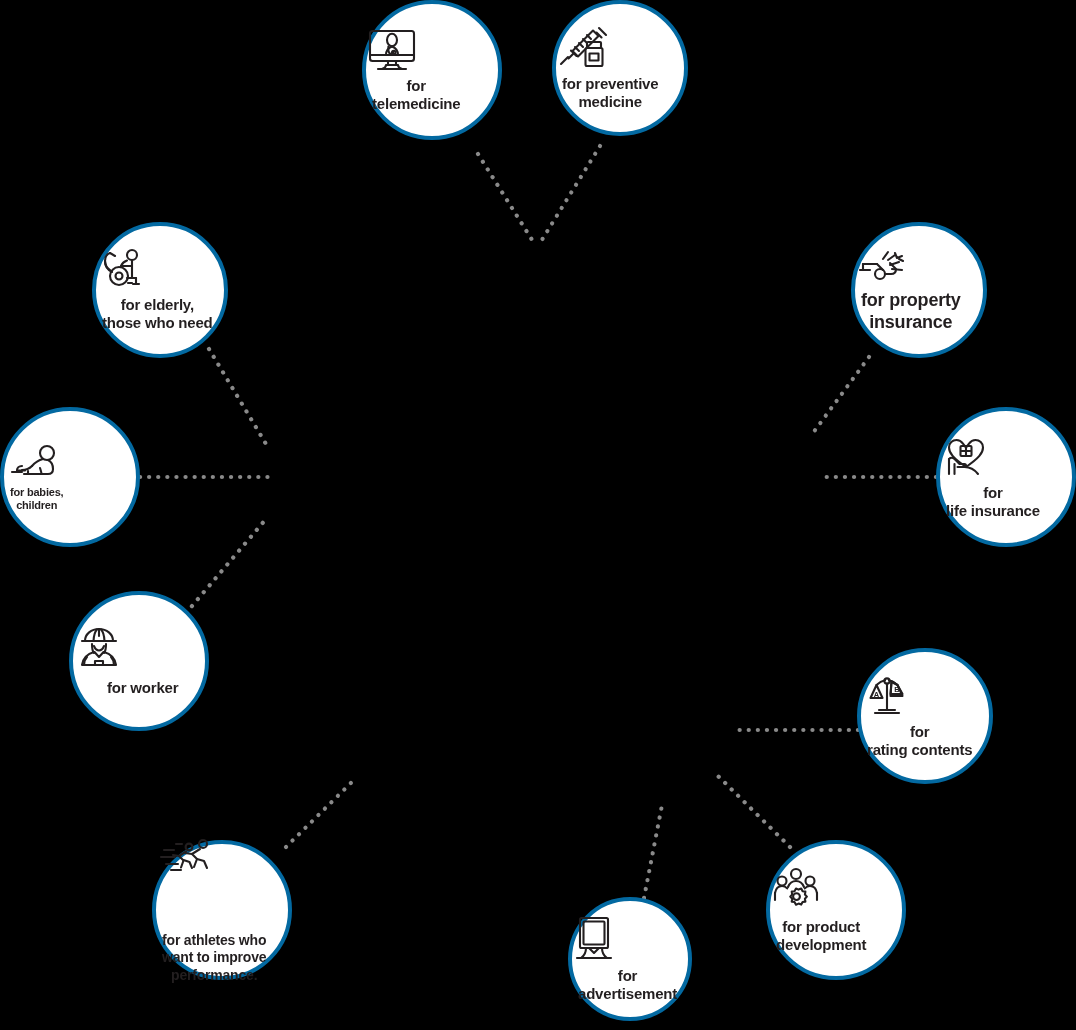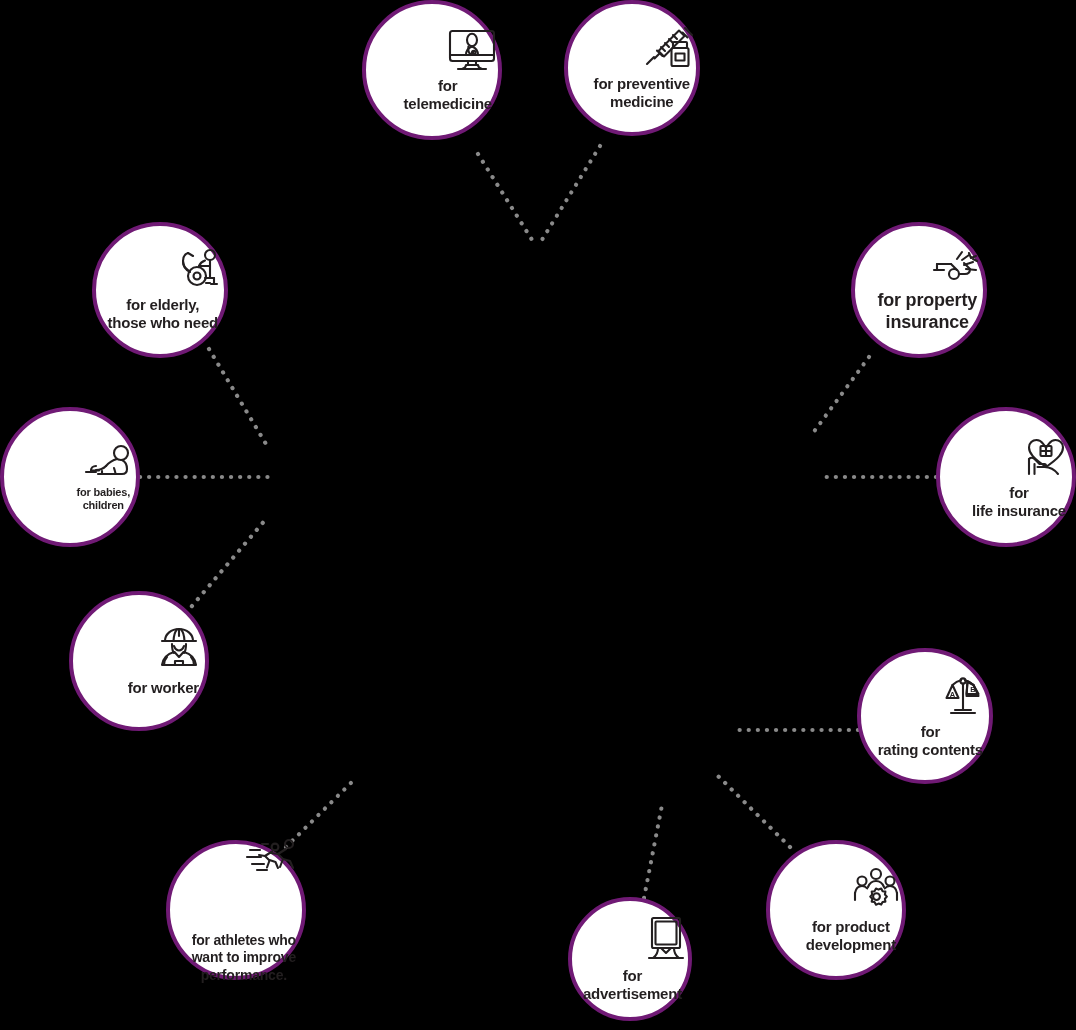--- a/index.html
+++ b/index.html
@@ -21,24 +21,24 @@
     top: 0;
     width: 1076px;
     height: 1030px;
     pointer-events: none;
   }
   .node {
     position: absolute;
     box-sizing: border-box;
     border-radius: 50%;
     background: #ffffff;
-    border: 4px solid #701a75;
+    border: 4px solid #0369a1;
     display: flex;
     flex-direction: column;
-    align-items: flex-end;
+    align-items: flex-start;
     justify-content: center;
     text-align: center;
   }
   .node-icon {
     display: block;
     line-height: 0;
     margin-bottom: 4px;
   }
   .node-icon svg {
     display: block;
@@ -82,21 +82,21 @@
       <path d="M22.4 19.6c-.4 4 .3 6.6 2.2 7.4 1.6.7 2.9-.6 2.9-2.2" fill="none" stroke="#231f20" stroke-width="2.1" stroke-linecap="round" stroke-linejoin="round"></path>
       <circle cx="27.8" cy="25.6" r="1.8" fill="none" stroke="#231f20" stroke-width="2.1" stroke-linecap="round" stroke-linejoin="round"></circle>
       <path d="M22 34v4M30 34v4" fill="none" stroke="#231f20" stroke-width="2.1" stroke-linecap="round" stroke-linejoin="round"></path>
       <path d="M16 42c3-1 4-2.5 4-4h12c0 1.5 1 3 4 4z" fill="none" stroke="#231f20" stroke-width="2.1" stroke-linecap="round" stroke-linejoin="round"></path>
       <path d="M12 42h28" fill="none" stroke="#231f20" stroke-width="2.1" stroke-linecap="round" stroke-linejoin="round"></path>
     </svg>
         </span>
         <span class="node-label" style="font-size: 15px;">for
 telemedicine</span>
       </div>
-      <div class="node" style="left: 564px; top: 0px; width: 136px; height: 136px;">
+      <div class="node" style="left: 552px; top: 0px; width: 136px; height: 136px;">
         <span class="node-icon">
           <svg width="54" height="46" viewBox="0 0 54 46">
       <path d="M43 3l7 7" fill="none" stroke="#231f20" stroke-width="2.1" stroke-linecap="round" stroke-linejoin="round"></path>
       <path d="M40.5 7.5L45.5 12.5" fill="none" stroke="#231f20" stroke-width="2.1" stroke-linecap="round" stroke-linejoin="round"></path>
       <path d="M42.5 11L22 31.5l-5.5-5.5L37 5.5z" fill="none" stroke="#231f20" stroke-width="2.1" stroke-linecap="round" stroke-linejoin="round"></path>
       <path d="M31 10l4 4M27 14l4 4M23 18l4 4M19 22l4 4" fill="none" stroke="#231f20" stroke-width="2.1" stroke-linecap="round" stroke-linejoin="round"></path>
       <path d="M18 28l-5.5 5.5" fill="none" stroke="#231f20" stroke-width="2.1" stroke-linecap="round" stroke-linejoin="round"></path>
       <path d="M15 25.5l5.5 5.5" fill="none" stroke="#231f20" stroke-width="2.1" stroke-linecap="round" stroke-linejoin="round"></path>
       <path d="M12 32L5 39" fill="none" stroke="#231f20" stroke-width="2.1" stroke-linecap="round" stroke-linejoin="round"></path>
       <rect x="31" y="17" width="14" height="6" rx="1" fill="none" stroke="#231f20" stroke-width="2.1" stroke-linecap="round" stroke-linejoin="round"></rect>
@@ -183,21 +183,21 @@
       <rect x="8" y="3" width="28" height="30" rx="1.5" fill="none" stroke="#231f20" stroke-width="2.1" stroke-linecap="round" stroke-linejoin="round"></rect>
       <rect x="11.5" y="6.5" width="21" height="23" rx="1" fill="none" stroke="#231f20" stroke-width="2.1" stroke-linecap="round" stroke-linejoin="round"></rect>
       <path d="M17 33l5 5 5-5" fill="none" stroke="#231f20" stroke-width="2.1" stroke-linecap="round" stroke-linejoin="round"></path>
       <path d="M14 33c0 5-2 8-5 10h26c-3-2-5-5-5-10" fill="none" stroke="#231f20" stroke-width="2.1" stroke-linecap="round" stroke-linejoin="round"></path>
       <path d="M5 43h34" fill="none" stroke="#231f20" stroke-width="2.1" stroke-linecap="round" stroke-linejoin="round"></path>
     </svg>
         </span>
         <span class="node-label" style="font-size: 15px;">for
 advertisement</span>
       </div>
-      <div class="node" style="left: 166px; top: 840px; width: 140px; height: 140px; gap: 48px;">
+      <div class="node" style="left: 152px; top: 840px; width: 140px; height: 140px; gap: 48px;">
         <span class="node-icon">
           <svg width="60" height="44" viewBox="0 0 60 44">
       <circle cx="47" cy="8" r="4" fill="none" stroke="#231f20" stroke-width="2.1" stroke-linecap="round" stroke-linejoin="round"></circle>
       <path d="M44 13l-8 5 5 5-3 8" fill="none" stroke="#231f20" stroke-width="2.1" stroke-linecap="round" stroke-linejoin="round"></path>
       <path d="M41 23l7 2 3 7" fill="none" stroke="#231f20" stroke-width="2.1" stroke-linecap="round" stroke-linejoin="round"></path>
       <path d="M36 18l-7-1" fill="none" stroke="#231f20" stroke-width="2.1" stroke-linecap="round" stroke-linejoin="round"></path>
       <circle cx="33" cy="11" r="3.4" fill="none" stroke="#231f20" stroke-width="2.1" stroke-linecap="round" stroke-linejoin="round"></circle>
       <path d="M30 15.5l-7 4.5 4.5 4.5-2.5 7" fill="none" stroke="#231f20" stroke-width="2.1" stroke-linecap="round" stroke-linejoin="round"></path>
       <path d="M27.5 24l6 2 2.5 6" fill="none" stroke="#231f20" stroke-width="2.1" stroke-linecap="round" stroke-linejoin="round"></path>
       <path d="M23 20l-6-1" fill="none" stroke="#231f20" stroke-width="2.1" stroke-linecap="round" stroke-linejoin="round"></path>

